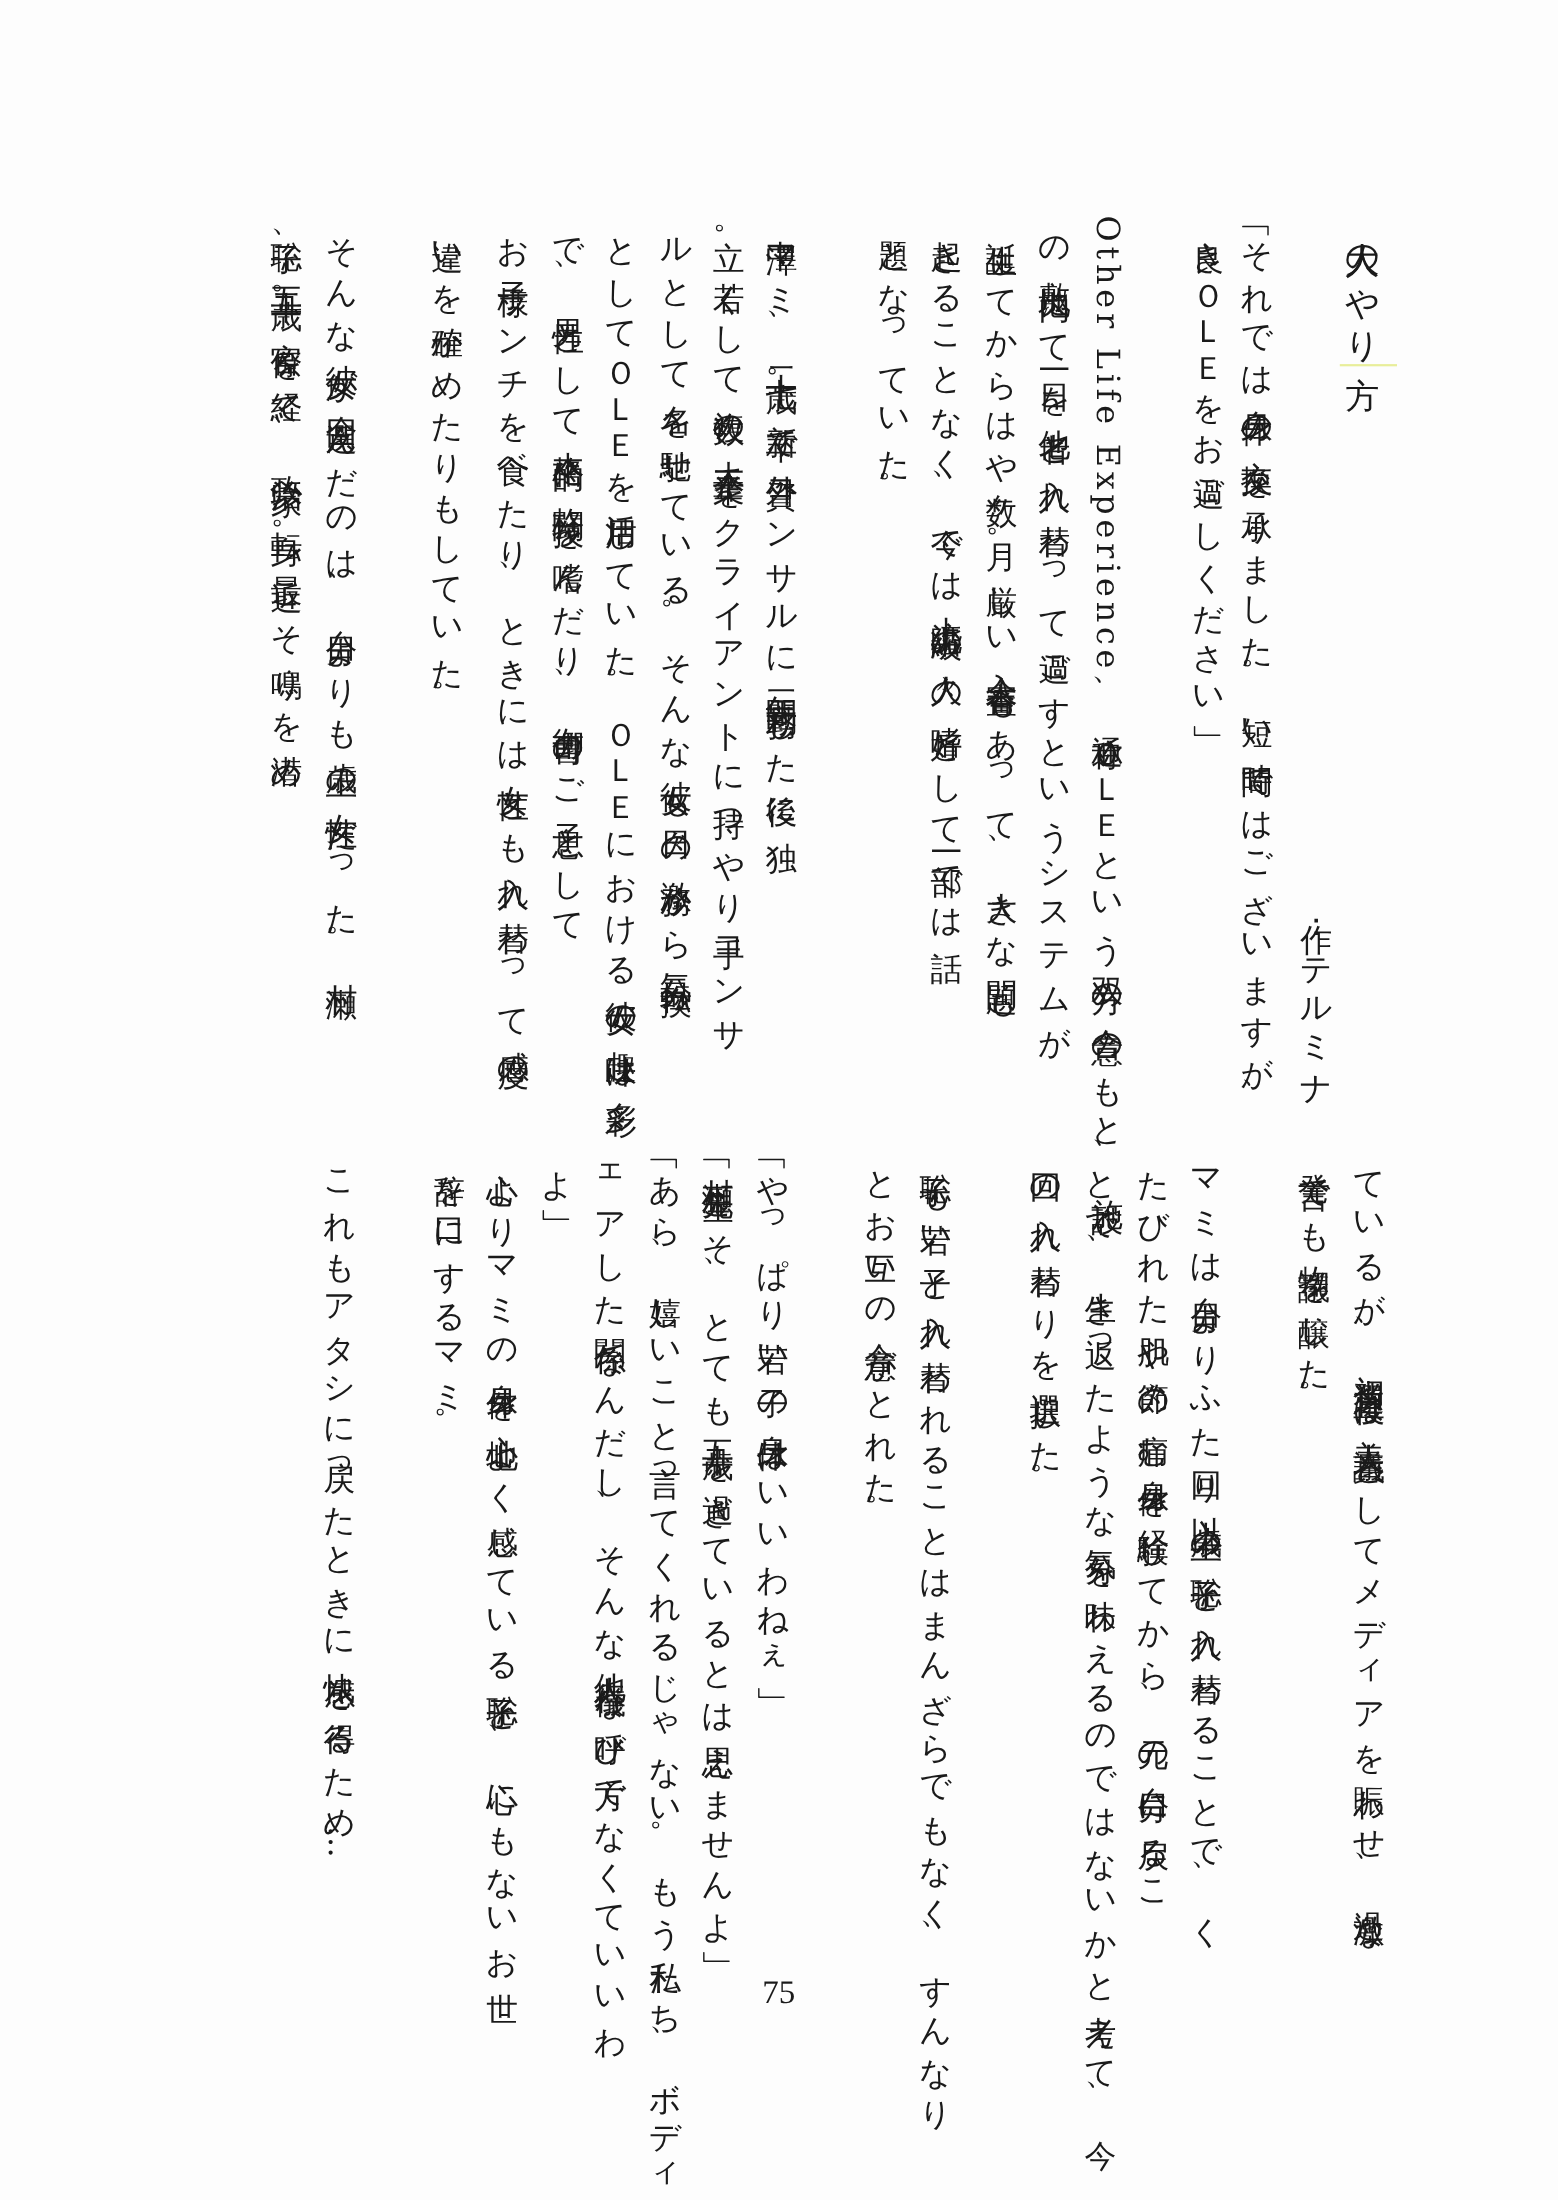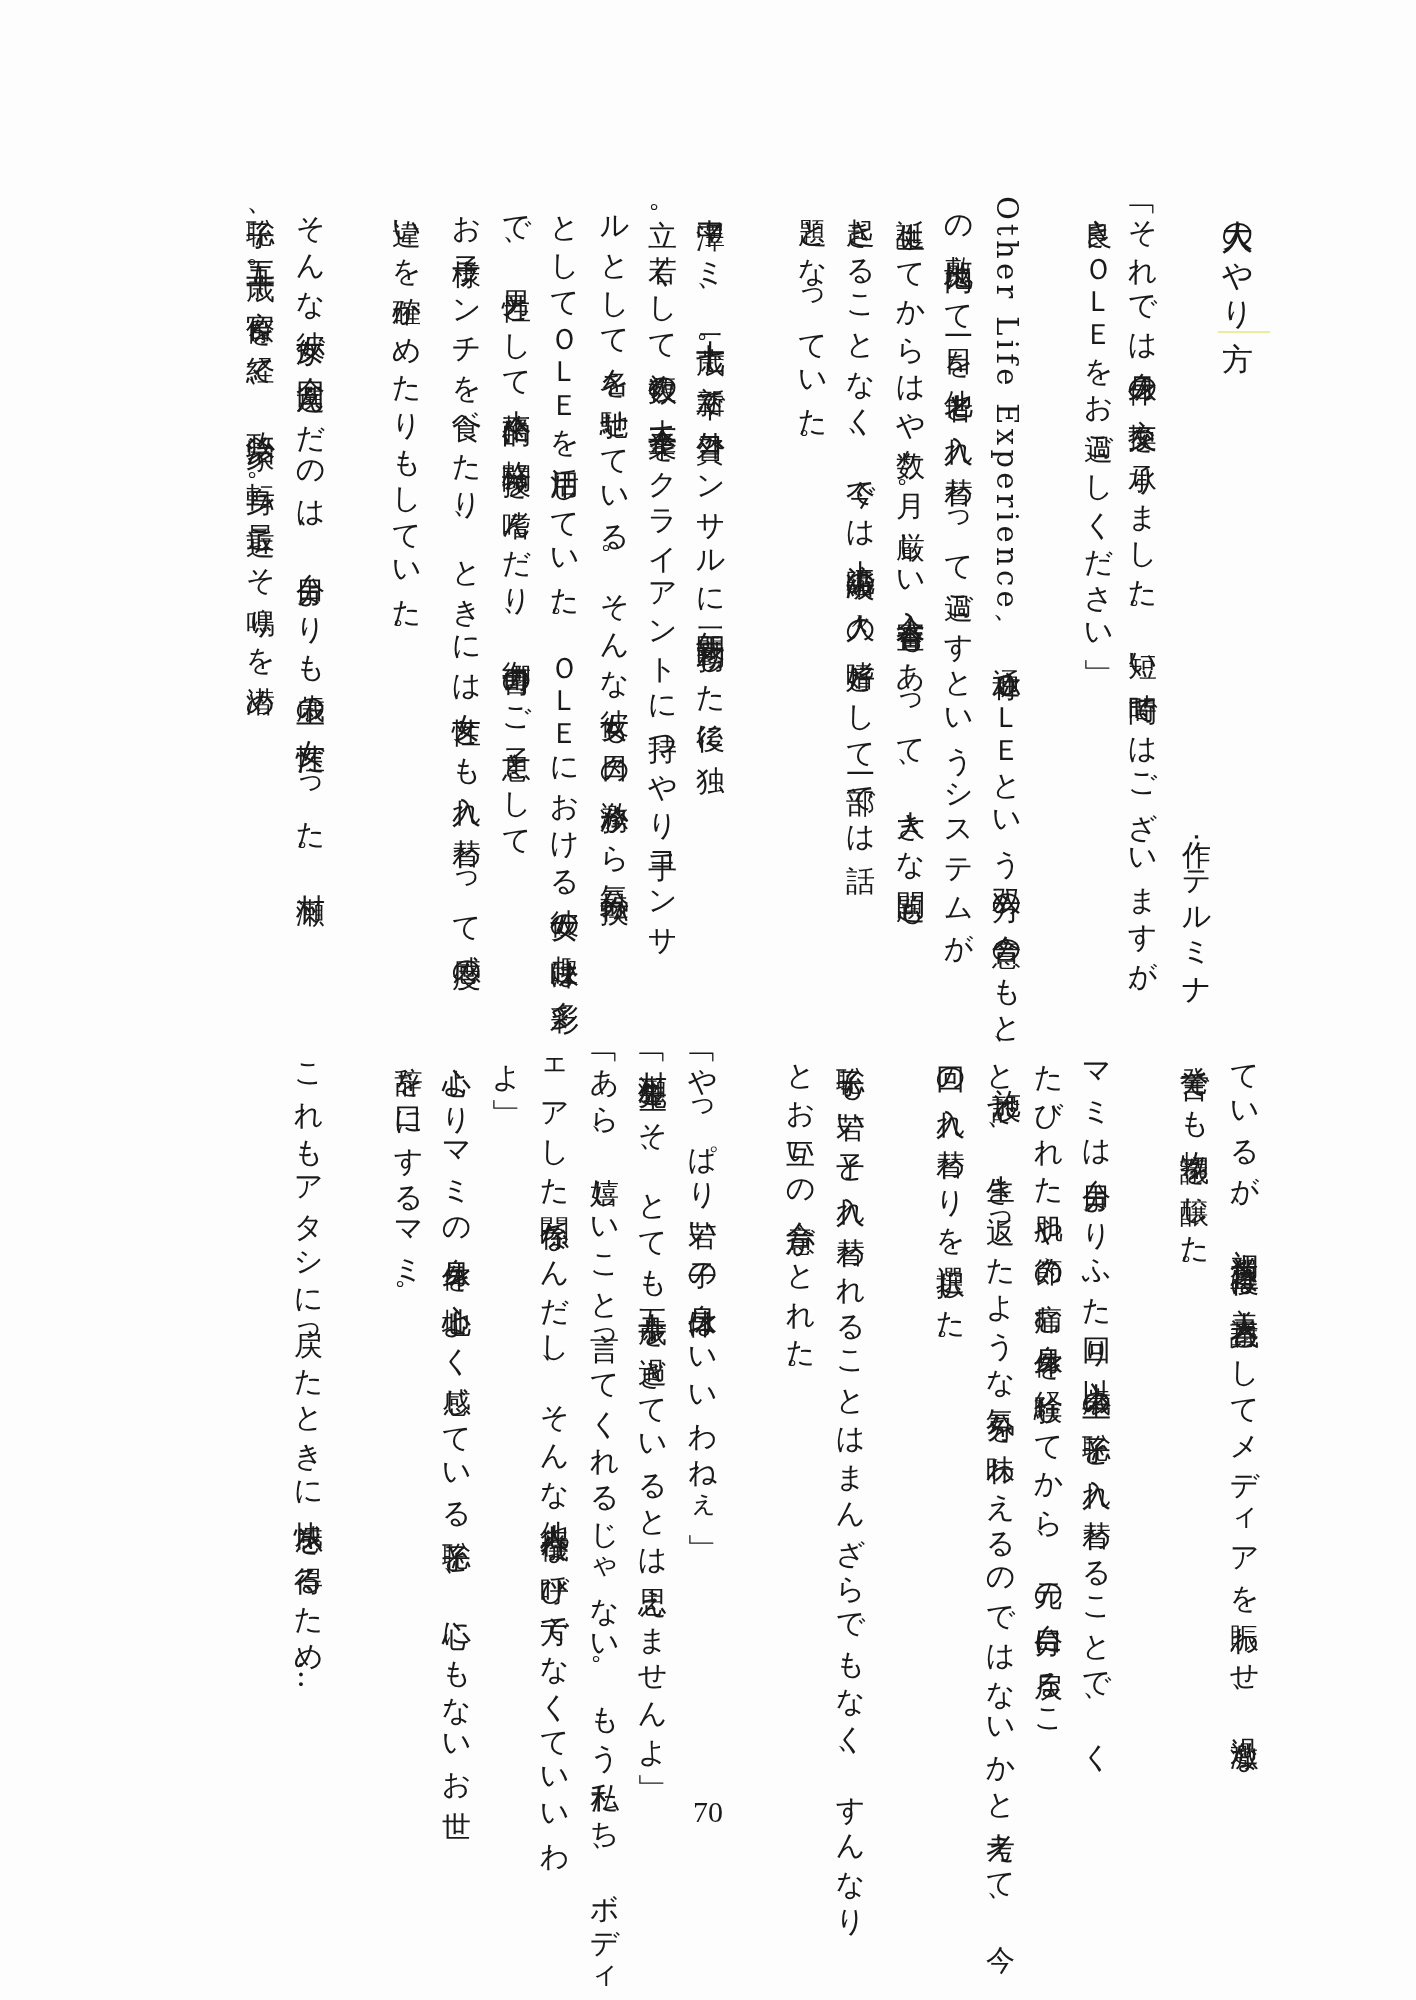--- a/index.html
+++ b/index.html
@@ -58,14 +58,14 @@
   <div class="col" style="left:786px; top:1044px;">とお互いの合意がとれた。</div>
   <div class="col" style="left:688px; top:1044px;">「やっぱり若い子の身体はいいわねぇ」</div>
   <div class="col" style="left:638px; top:1044px;">「村瀬先生こそ、とても五十歳を過ぎているとは思えませんよ」</div>
   <div class="col" style="left:590px; top:1044px;">「あら、嬉しいこと言ってくれるじゃない。もう私たち、ボディシ</div>
   <div class="col" style="left:540px; top:1044px;">ェアした関係なんだし、そんな他人行儀な呼び方でなくていいわ</div>
   <div class="col" style="left:492px; top:1044px;">よ」</div>
   <div class="col" style="left:442px; top:1044px;">心よりマミの身体を心地よく感じている聡子と、心にもないお世</div>
   <div class="col" style="left:394px; top:1044px;">辞を口にするマミ。</div>
   <div class="col" style="left:294px; top:1044px;">これもアタシに戻ったときに快感を得るため…</div>
 
-  <div class="pagenum">70</div>
+  <div class="pagenum">75</div>
 </div>
 
 </body></html>

